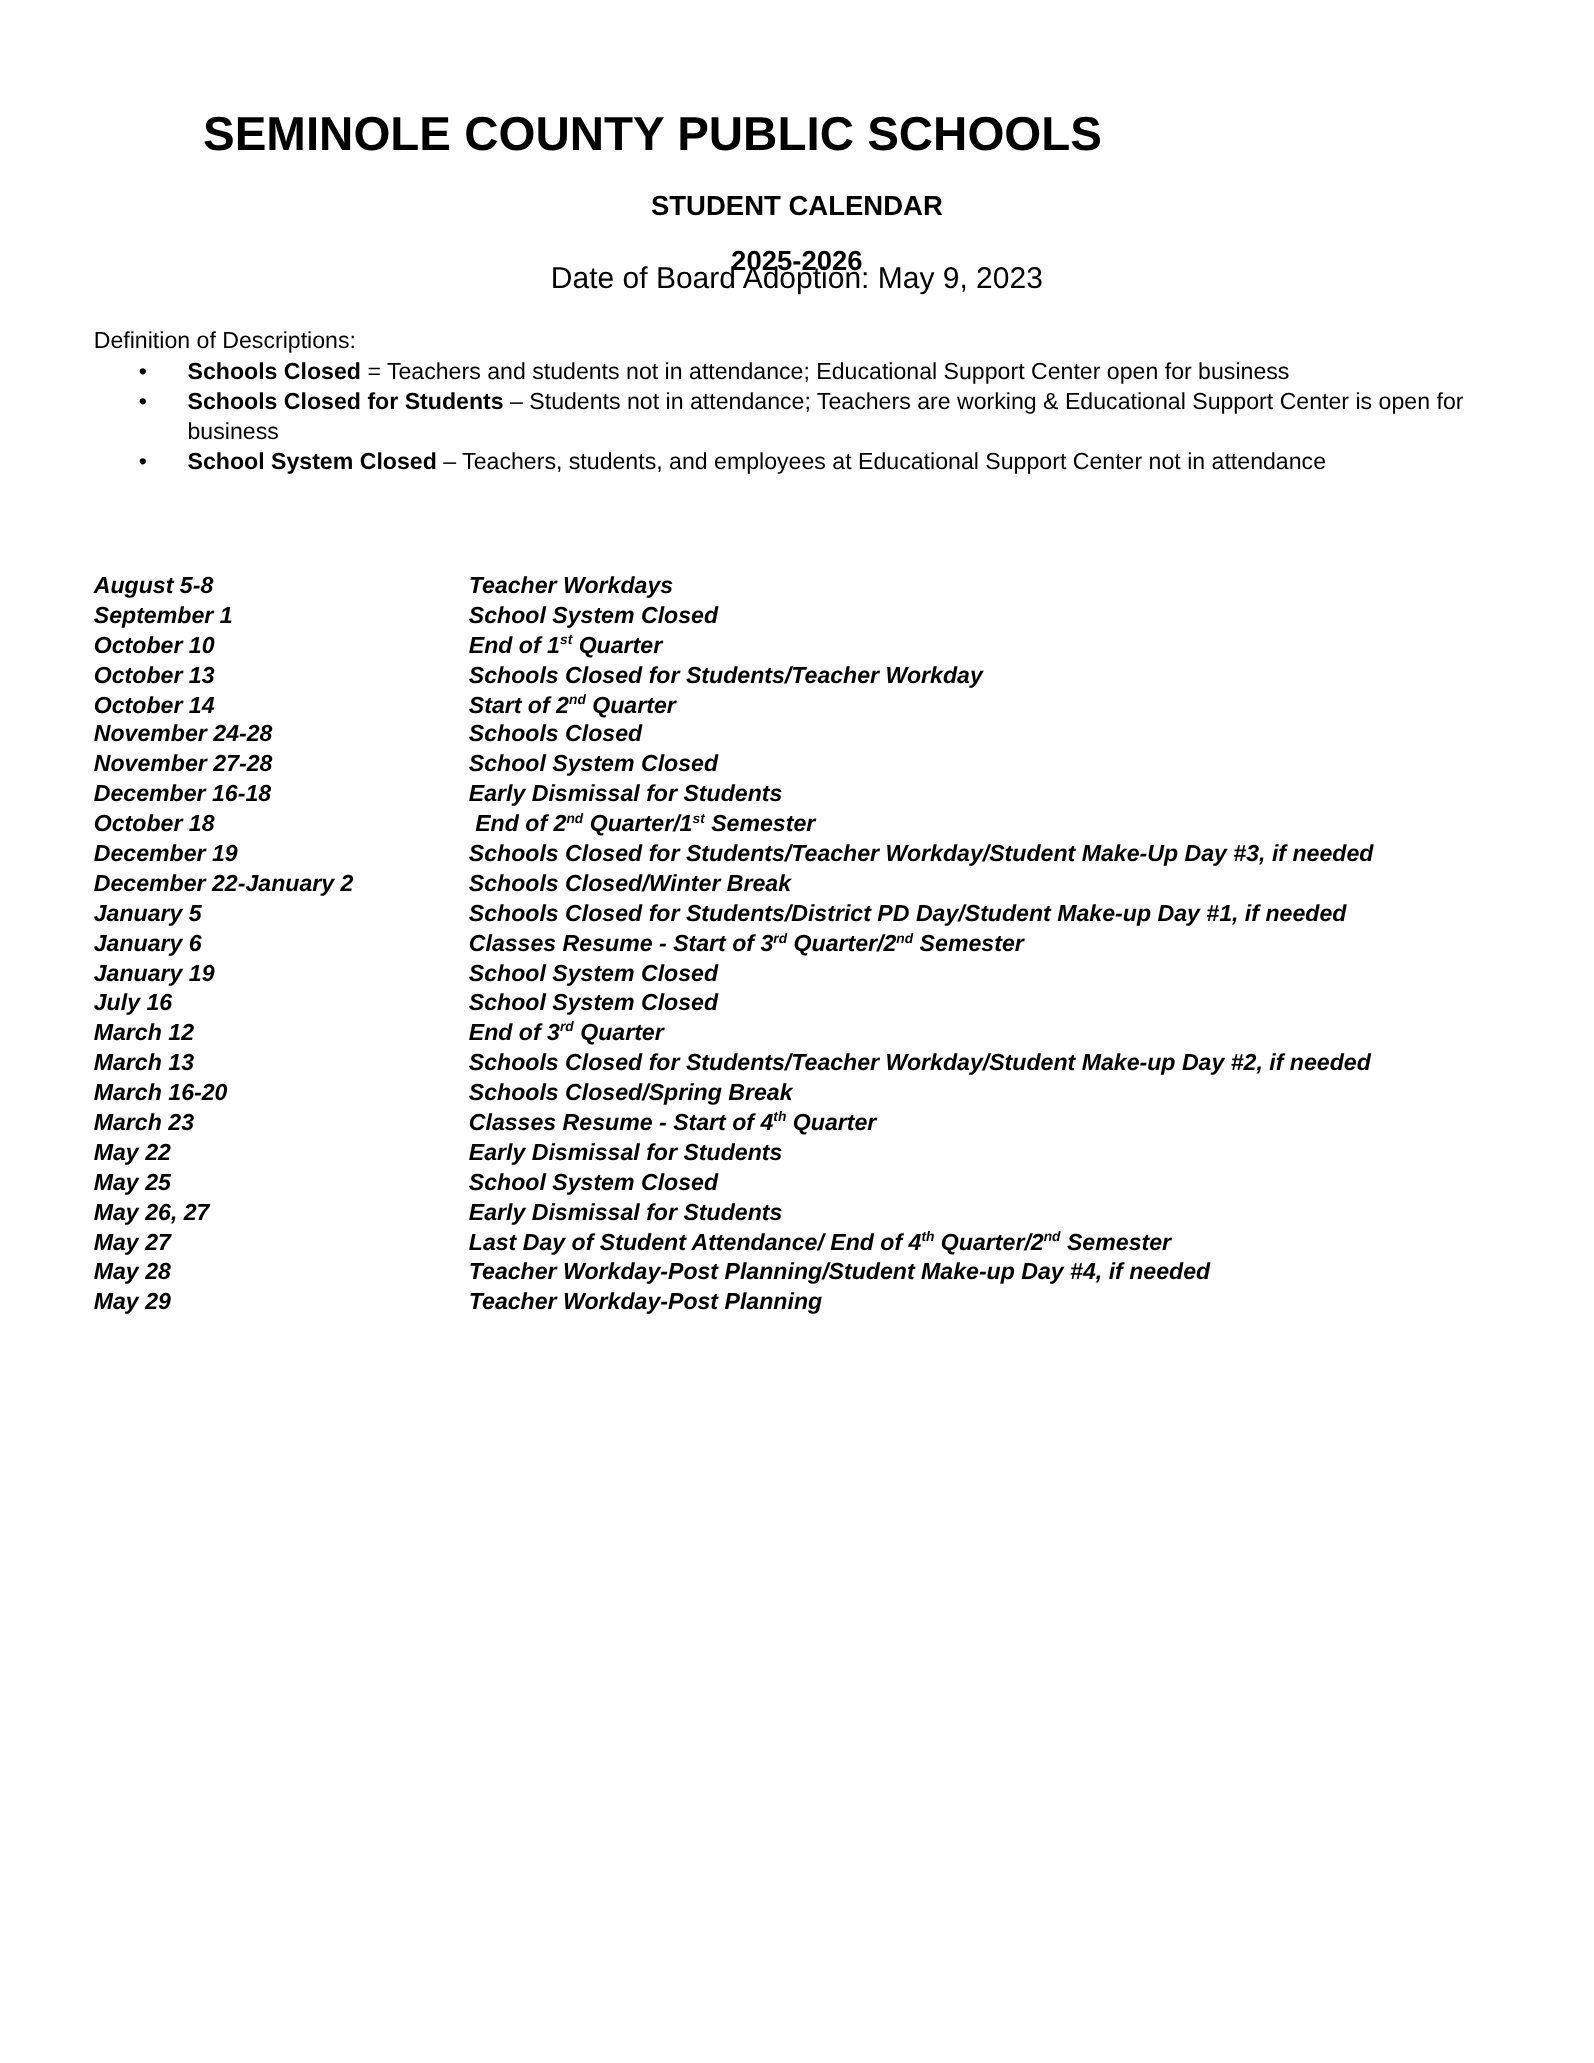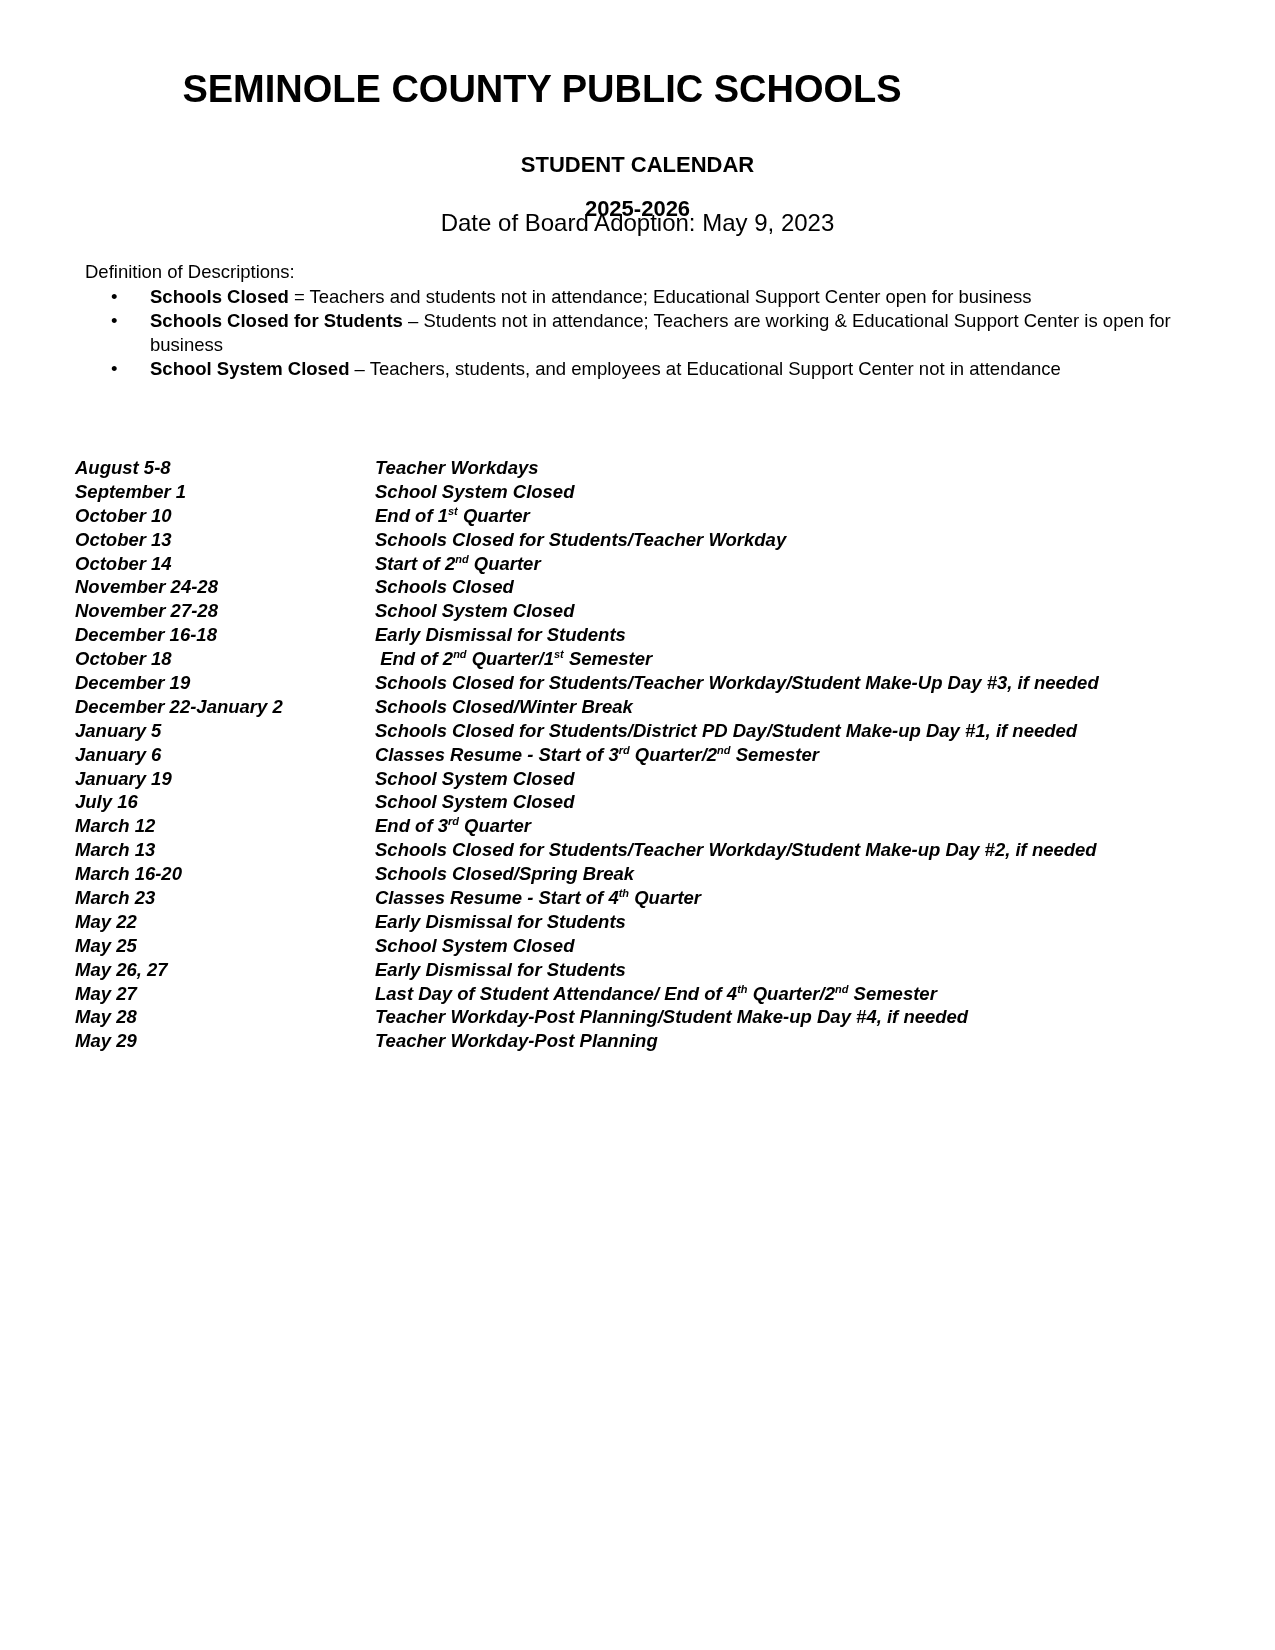--- a/index.html
+++ b/index.html
@@ -1,22 +1,22 @@
 <!DOCTYPE html>
 <html><head>
 <meta charset="utf-8">
 <style>
   html, body { margin: 0; padding: 0; background: #ffffff; }
   body { width: 1275px; height: 1650px; position: relative; color: #000; font-family: "Liberation Sans", sans-serif; }
-  .title { position: absolute; top: 68px; left: 0; width: 1044px; text-align: center; font-weight: bold; font-size: 38px; letter-spacing: 0px; padding-left: 20px; }
+  .title { position: absolute; top: 87px; left: 0; width: 1044px; text-align: center; font-weight: bold; font-size: 38px; letter-spacing: 0px; }
   .subhead { position: absolute; left: 0; width: 1275px; text-align: center; }
   .sub1 { top: 152px; font-weight: bold; font-size: 22px; }
   .sub2 { top: 181px; font-weight: bold; font-size: 22px; margin-top: 15px; }
   .sub3 { top: 209px; font-size: 24px; }
-  .defs-label { position: absolute; left: 85px; top: 261px; font-size: 18.5px; }
+  .defs-label { position: absolute; left: 75px; top: 261px; font-size: 18.5px; }
   .defs-list { position: absolute; left: 75px; top: 285px; width: 1130px; margin: 0; padding: 0; list-style: none; font-size: 18.5px; line-height: 24px; }
   .defs-list li { position: relative; padding-left: 75px; }
   .defs-list li .bullet { position: absolute; left: 36px; top: 0; }
   .defs-list li b { font-weight: bold; }
   .events { position: absolute; left: 75px; top: 456px; width: 1150px; font-size: 18.5px; font-weight: bold; }
   .event-row { display: flex; height: 23.9px; line-height: 23.9px; white-space: nowrap; font-style: italic; }
   .event-date { width: 300px; }
   .event-desc { flex: 1; }
   sup { font-size: 11px; line-height: 0; vertical-align: 7px; }
 </style>

